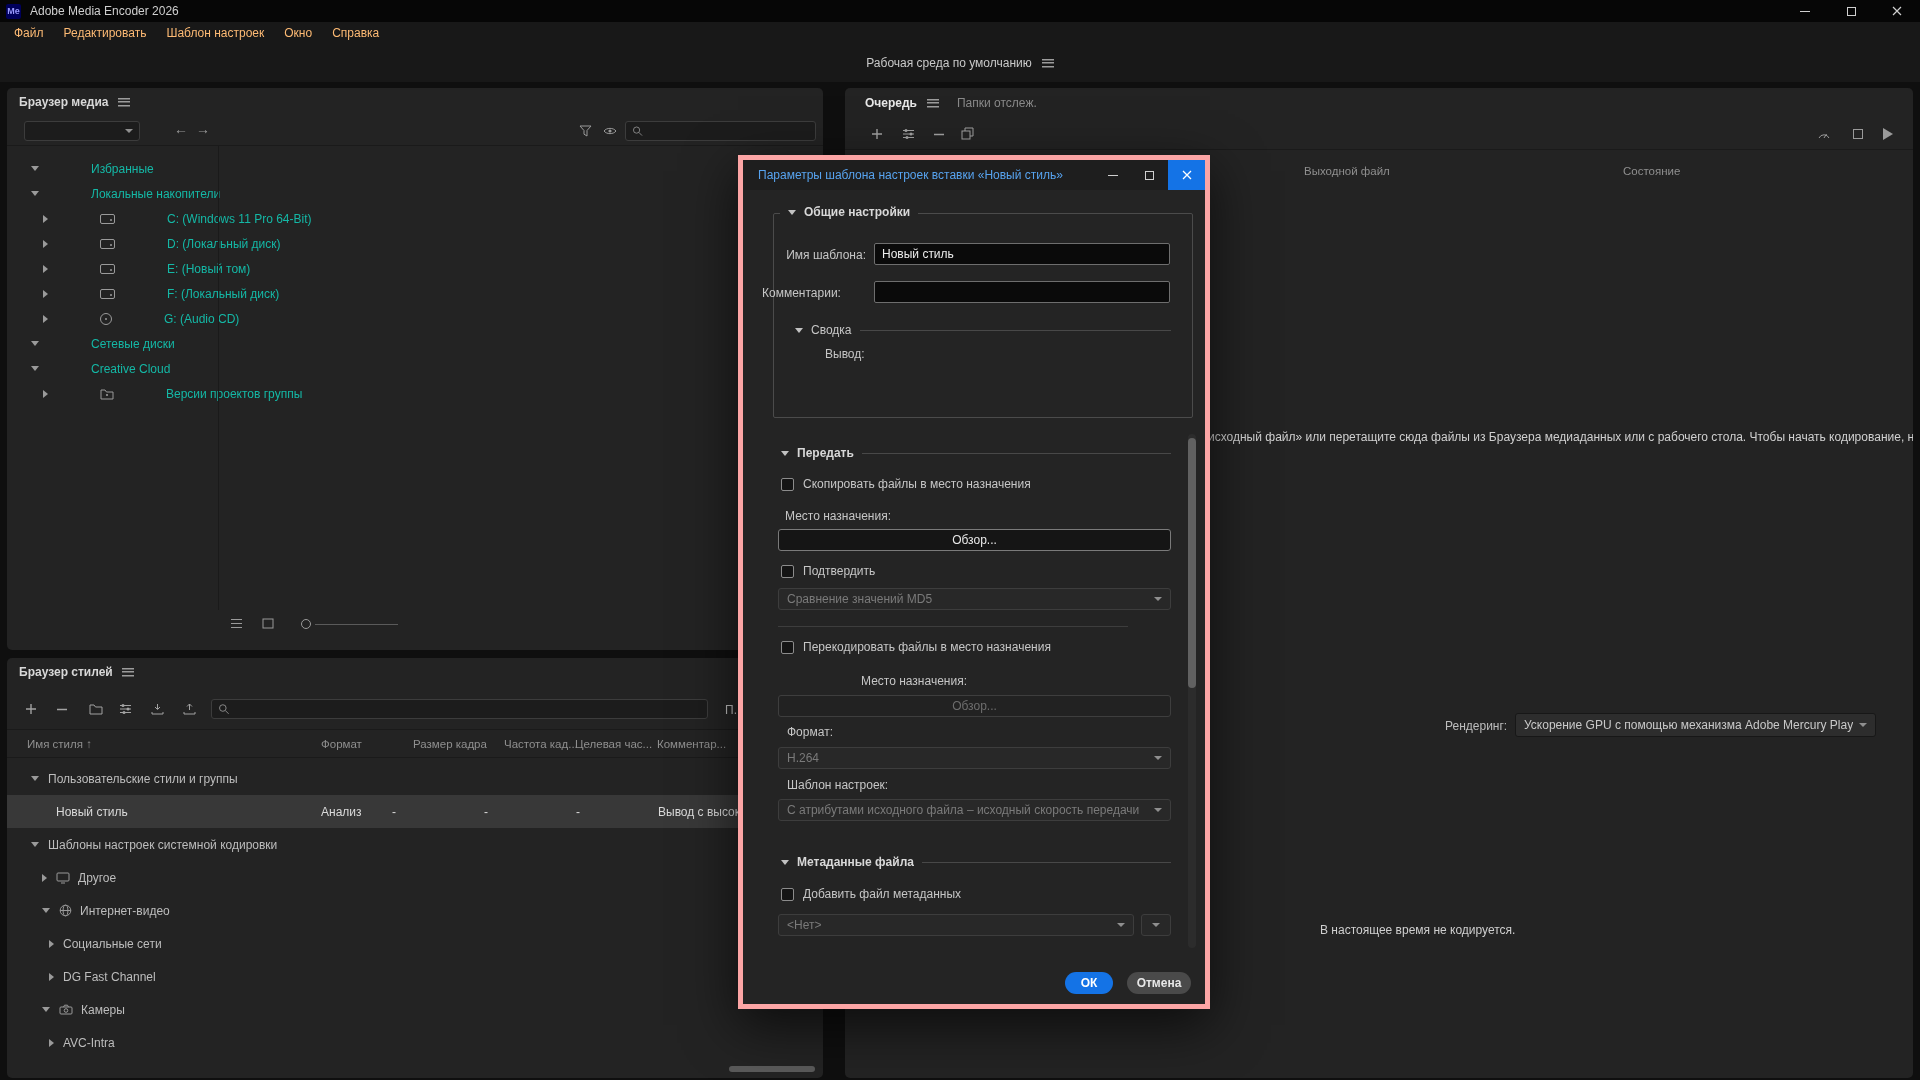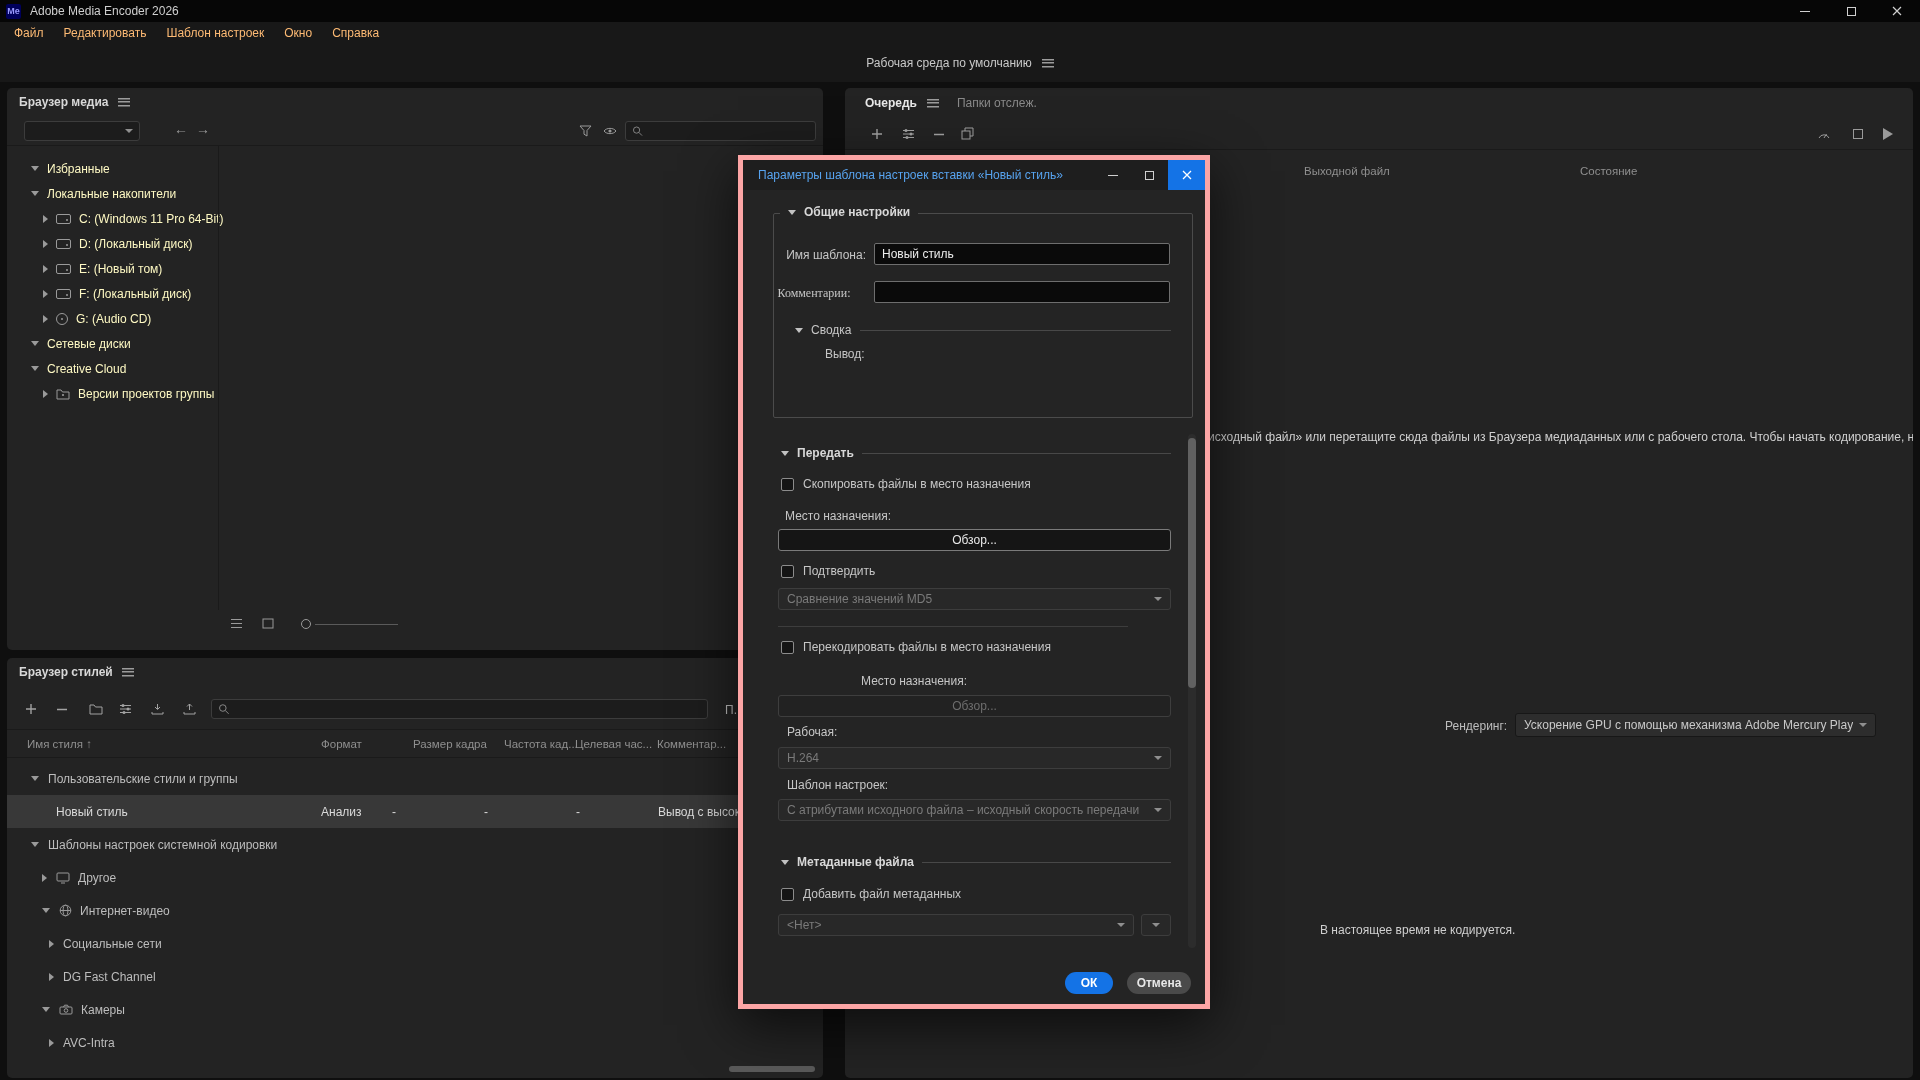--- a/index.html
+++ b/index.html
@@ -48,21 +48,21 @@
   
   .mb-toolbar { position:absolute; left:0; top:28px; width:100%; height:30px; border-bottom:1px solid #1a1a1a; }
   .mb-select { position:absolute; left:17px; top:5px; width:116px; height:20px; background:#1c1c1c; border:1px solid #3c3c3c; border-radius:3px; display:flex; align-items:center; }
   .mb-select .caret-down { margin-left:auto; margin-right:6px; }
   .nav-arrow { position:absolute; top:3px; font-size:14px; color:#9a9a9a; line-height:20px; }
   .searchbox { position:absolute; background:#1c1c1c; border:1px solid #3c3c3c; border-radius:3px; display:flex; align-items:center; padding-left:6px; gap:5px; }
   .searchbox input { background:transparent; border:none; outline:none; color:#ddd; font-size:12px; width:100%; height:100%; }
   .toolicon { position:absolute; display:flex; align-items:center; justify-content:center; }
 
   .tree { position:absolute; left:0; top:68px; width:211px; }
-  .trow { height:25px; display:flex; align-items:center; color:#fef9c3; }
+  .trow { height:25px; display:flex; align-items:center; color:#14b8a6;gap:44px; }
   .trow > * { flex:none; }
   .trow .chev-r, .trow .chev-d { margin-right:8px; }
   .tree-icon { margin-right:8px; display:inline-flex; }
   .lvl0 { padding-left:24px; }
   .lvl1 { padding-left:36px; }
 
   .ic-drive { width:15px; height:10px; border:1px solid #9a9a9a; border-radius:2px; position:relative; }
   .ic-drive::after { content:""; position:absolute; right:2px; bottom:2px; width:2px; height:2px; background:#9a9a9a; border-radius:50%; }
   .ic-disc { width:12px; height:12px; border:1px solid #9a9a9a; border-radius:50%; position:relative; }
   .ic-disc::after { content:""; position:absolute; left:4px; top:4px; width:2px; height:2px; background:#9a9a9a; border-radius:50%; }
@@ -450,21 +450,21 @@
     </span>
     <span class="toolicon" style="left:1008px; top:11px;">
         <span class="stop-sq"></span>
       </span>
     <span class="toolicon" style="left:1038px; top:10px;">
         <span class="play-tri"></span>
       </span>
   </div>
 
   <span class="q-collabel" style="left:459px">Выходной файл</span>
-  <span class="q-collabel" style="left:735px">Состояние</span>
+  <span class="q-collabel" style="left:778px">Состояние</span>
 
   <div class="q-hint">исходный файл» или перетащите сюда файлы из Браузера медиаданных или с рабочего стола. Чтобы начать кодирование, нажмите</div>
 
   <span class="q-render-label">Рендеринг:</span>
   <div class="q-render-dd">
     <span>Ускорение GPU с помощью механизма Adobe Mercury Playback (C...</span>
     <span class="caret-down"></span>
   </div>
 
   <div class="q-status">В настоящее время не кодируется.</div>
@@ -491,21 +491,21 @@
   <div class="fieldset">
     <div class="legend">
       <span class="chev-d"></span>
       <span class="sect-title">Общие настройки</span>
     </div>
   </div>
 
   <span class="dlg-label" style="left:19px; top:88px; width:104px; text-align:right;">Имя шаблона:</span>
   <input class="dlg-input" style="left: 131px; top: 83px; width: 296px;" value="Новый стиль">
 
-  <span class="dlg-label" style="left:19px; top:126px; width:104px; text-align:center;font-family:Liberation Serif, serif;">Комментарии:</span>
+  <span class="dlg-label" style="left:19px; top:126px; width:104px; text-align:left;">Комментарии:</span>
   <input class="dlg-input" style="left: 131px; top: 121px; width: 296px;" value="">
 
   <div class="sect" style="left:52px; top:163px; width:376px;">
     <span class="chev-d"></span>
     <span class="dlg-label" style="position:static">Сводка</span>
     <span class="sect-line"></span>
   </div>
   <span class="dlg-label" style="left:82px; top:187px;">Вывод:</span>
 
   <div class="sect" style="left:38px; top:286px; width:390px;">
@@ -534,21 +534,21 @@
   <div class="divline" style="left:35px; top:466px; width:350px;"></div>
 
   <div class="checkrow" style="left:38px; top:480px;">
     <span class="checkbox"></span>
     <span>Перекодировать файлы в место назначения</span>
   </div>
 
   <span class="dlg-label" style="left:118px; top:514px;">Место назначения:</span>
   <div class="dlg-btn browse disabled" style="left:35px; top:535px; width:393px;">Обзор...</div>
 
-  <span class="dlg-label" style="left:44px; top:565px;">Рабочая:</span>
+  <span class="dlg-label" style="left:44px; top:565px;">Формат:</span>
   <div class="dd" style="left:35px; top:587px; width:393px;">
     <span>H.264</span>
     <span class="caret-down"></span>
   </div>
 
   <span class="dlg-label" style="left:44px; top:618px;">Шаблон настроек:</span>
   <div class="dd" style="left:35px; top:639px; width:393px;">
     <span>С атрибутами исходного файла – исходный скорость передачи</span>
     <span class="caret-down"></span>
   </div>

